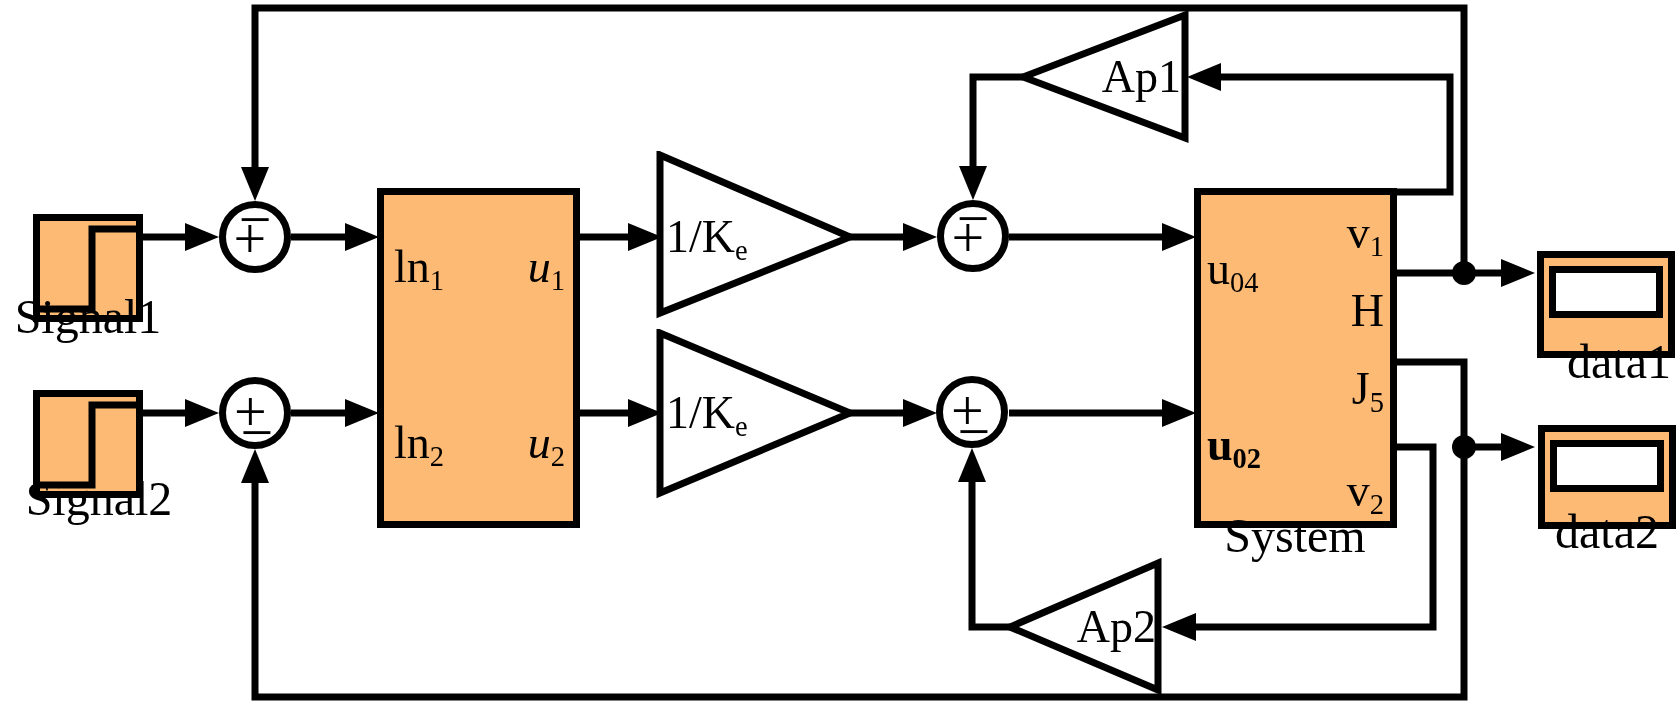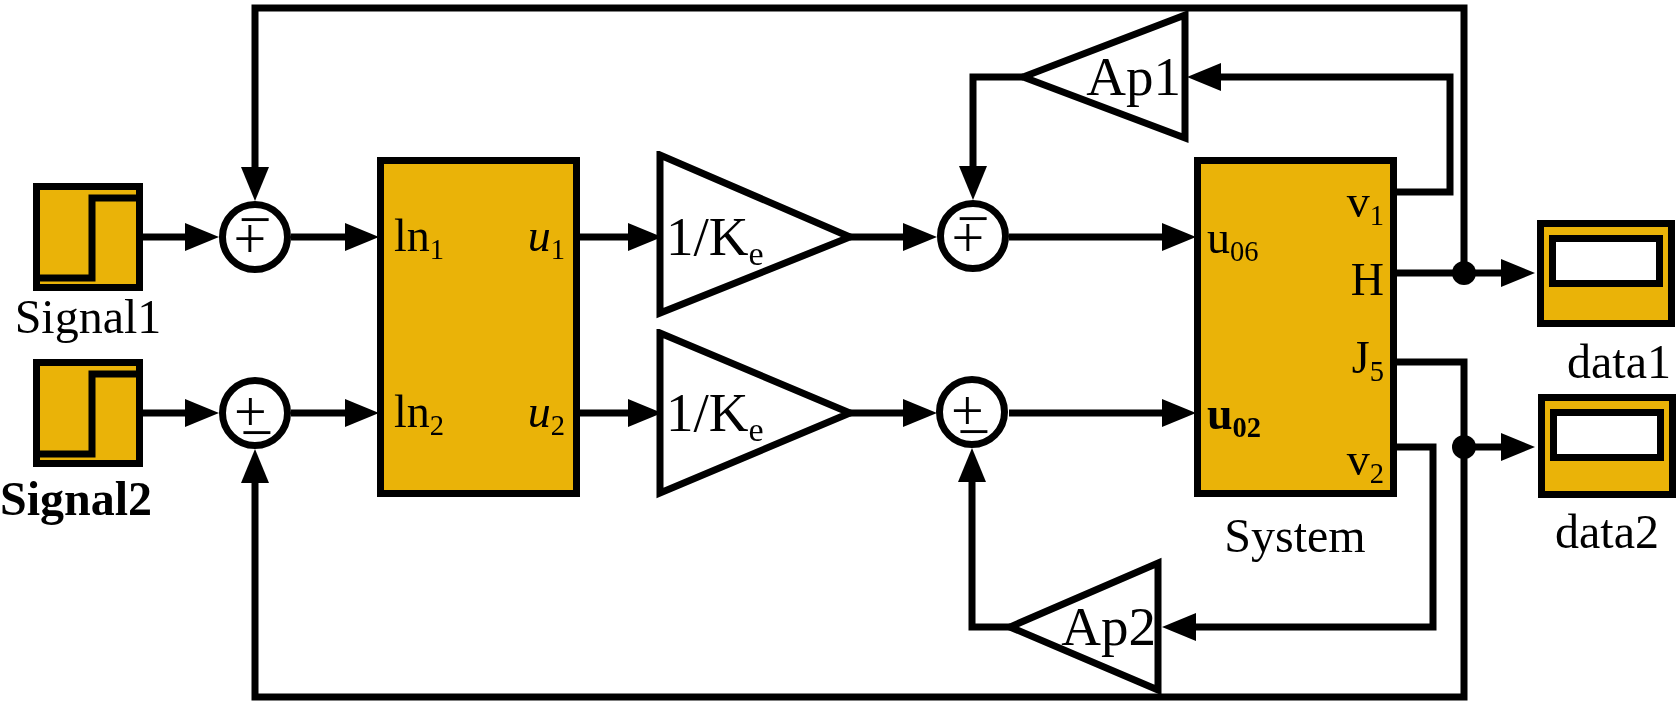--- a/index.html
+++ b/index.html
@@ -8,21 +8,21 @@
     font-family:"Liberation Serif","DejaVu Serif",serif; color:#000;
     overflow:hidden;
   }
   svg.wires { position:absolute; left:0; top:0; }
   svg.wires path { stroke:#000; stroke-width:7; fill:none; }
   svg.wires polygon { fill:#000; stroke:none; }
   svg.wires circle { fill:#000; stroke:none; }
 
   .block {
     position:absolute; box-sizing:border-box;
-    border:7px solid #000; background:#eab308;
+    border:7px solid #000; background:#fdba74;margin-top:31px;
   }
   .sum {
     position:absolute; box-sizing:border-box; width:72px; height:72px;
     border:7px solid #000; border-radius:50%; background:#fff;
   }
   .sign {
     position:absolute; transform:translate(-50%,-50%);
     font-size:58px; line-height:58px; font-weight:400;
   }
   .portlabel {
@@ -33,21 +33,21 @@
   }
   .italic-base { font-style:italic; }
   .caption {
     position:absolute; transform:translateX(-50%); white-space:nowrap;
     font-size:48px; line-height:52px;
   }
   .tri { position:absolute; }
   .tri svg polygon { fill:#fff; stroke:#000; stroke-width:7; }
   .trilabel {
     position:absolute; transform:translateY(-50%);
-    font-size:55px; line-height:50px; white-space:nowrap;
+    font-size:46px; line-height:50px; white-space:nowrap;
   }
   .stepicon { position:absolute; left:0; top:0; }
   .stepicon polyline { stroke:#000; stroke-width:7; fill:none; }
   .scope-screen {
     position:absolute; left:5px; right:5px; top:8px; height:52px;
     box-sizing:border-box; border:7px solid #000; background:#fff;
   }
 </style>
 </head>
 <body>
@@ -154,21 +154,21 @@
       <polyline points="0,88 52,88 52,8 96,8"></polyline>
     </svg>
   </div>
   <div class="caption" style="left:88px; top:291px;text-align:center;">Signal1</div>
 
   <div class="block" style="left:33px; top:359px; width:110px; height:108px;">
     <svg class="stepicon" width="96" height="94" viewBox="0 0 96 94">
       <polyline points="0,88 52,88 52,8 96,8"></polyline>
     </svg>
   </div>
-  <div class="caption" style="left:76px; top:473px;font-weight:bold;">Signal2</div>
+  <div class="caption" style="left:99px; top:473px;">Signal2</div>
 
   <div class="sum" style="left:219px; top:201px;">
     <span class="sign" style="left:50%; top:21%;">−</span>
     <span class="sign" style="left:41%; top:54%;">+</span>
   </div>
   <div class="sum" style="left:219px; top:377px;">
     <span class="sign" style="left:42%; top:49%;">+</span>
     <span class="sign" style="left:53%; top:84%;">−</span>
   </div>
   <div class="sum" style="left:937px; top:200px;">
@@ -207,21 +207,21 @@
     <span class="trilabel" style="right:14px; top:68px;">Ap1</span>
   </div>
   <div class="tri" style="left:1002px; top:555px; width:164px; height:140px;">
     <svg width="164" height="140" viewBox="0 0 164 140">
       <polygon points="156,8 156,135 8,72"></polygon>
     </svg>
     <span class="trilabel" style="right:10px; top:72px;">Ap2</span>
   </div>
 
   <div class="block" style="left:1194px; top:157px; width:203px; height:340px;">
-    <span class="portlabel" style="left:6px; top:48px;"><span>u</span><sub>06</sub></span>
+    <span class="portlabel" style="left:6px; top:48px;"><span>u</span><sub>04</sub></span>
     <span class="portlabel" style="left:6px; top:224px;font-weight:bold;"><span>u</span><sub>02</sub></span>
     <span class="portlabel" style="right:6px; top:12px;"><span>v</span><sub>1</sub></span>
     <span class="portlabel" style="right:6px; top:90px;"><span>H</span><sub></sub></span>
     <span class="portlabel" style="right:6px; top:168px;text-align:center;"><span>J</span><sub>5</sub></span>
     <span class="portlabel" style="right:6px; top:270px;"><span>v</span><sub>2</sub></span>
   </div>
   <div class="caption" style="left:1295px; top:510px;">System</div>
 
   <div class="block" style="left:1537px; top:220px; width:138px; height:107px;">
     <div class="scope-screen"></div>

